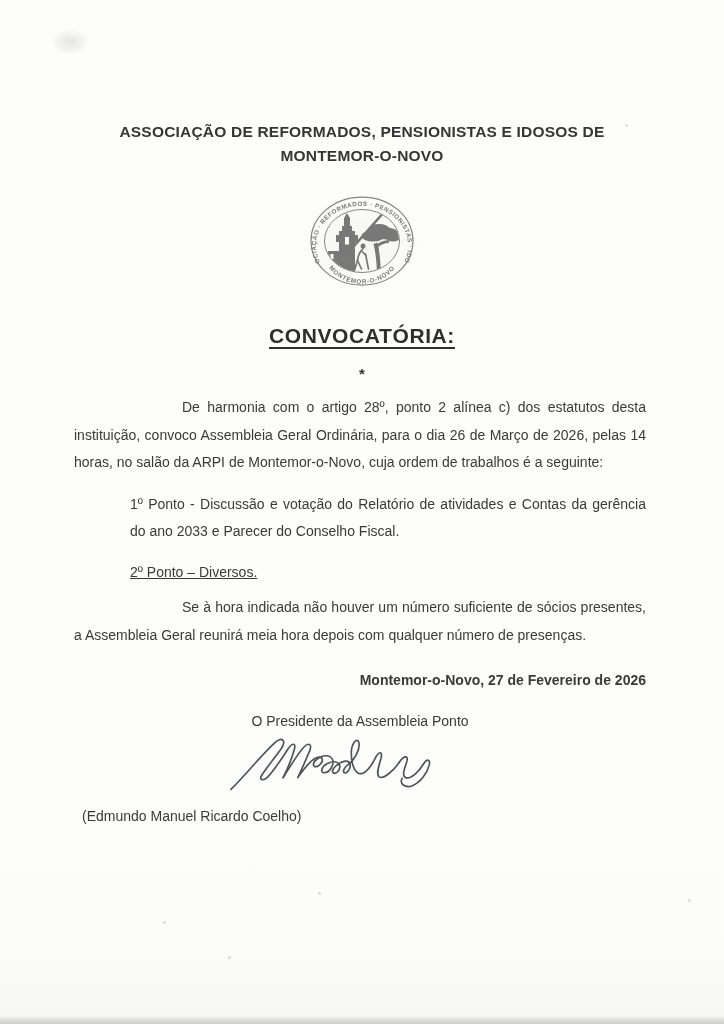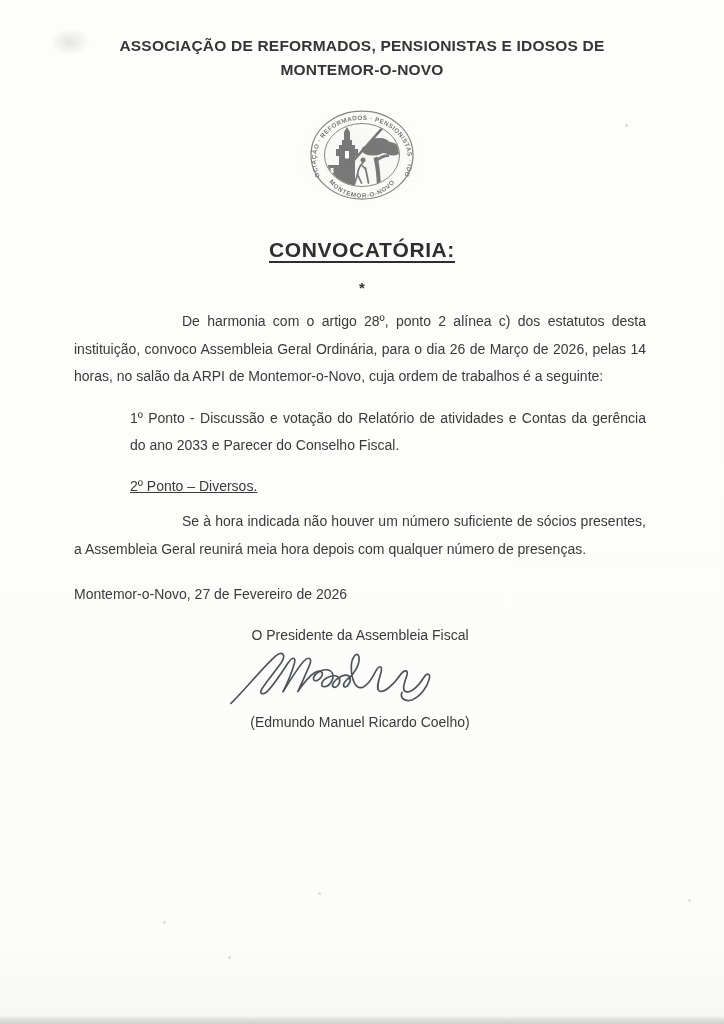--- a/index.html
+++ b/index.html
@@ -22,21 +22,21 @@
     border-radius: 50%;
   }
   .speck { position: absolute; width: 3px; height: 3px; border-radius: 50%; background: #9a9a9a; opacity: .35; }
   .bottom-edge {
     position: absolute; left: 0; bottom: 0; width: 100%; height: 7px;
     background: linear-gradient(180deg, rgba(190,190,188,0.15), rgba(170,170,168,0.45));
   }
 
   
   .org-header {
-    padding-top: 34px;
+    padding-top: 120px;
     text-align: center;
     font-weight: bold;
     font-size: 15.5px;
     line-height: 24px;
     letter-spacing: 0.2px;
     color: #353535;
   }
 
   
   .seal-wrap {
@@ -72,29 +72,29 @@
   
   .body-block {
     margin: 12px 78px 0 74px; 
     font-size: 14px;
     line-height: 27.5px;
     color: #3a3a3a;
   }
   .para { margin: 0 0 14px; text-align: justify; text-indent: 108px; }
   .point { margin: 0 0 13px 56px; text-align: justify; }
   .point.last { margin-bottom: 8px; text-decoration: underline; }
-  .dateline { margin: 18px 0 0; text-align: left; text-indent: 0; }
+  .dateline { margin: 18px 0 0; text-align: right; text-indent: 0; font-weight: bold; }
   .signer-role { margin: 13px 0 0; text-align: center; }
 
   .signature {
     width: 216px; height: 64px;
     margin: -4px auto 0;
     transform: translateX(-24px);
   }
-  .signer-name { margin: 0; text-align: center; }
+  .signer-name { margin: 8px; }
 </style>
 </head>
 <body>
 
 <div class="paper">
 
   <div class="smudge"></div>
   <div class="speck" style="left:625px; top:124px;"></div>
   <div class="speck" style="left:163px; top:921px;"></div>
   <div class="speck" style="left:318px; top:892px;"></div>
@@ -162,21 +162,21 @@
   </h1>
 
   <div class="asterisk">*</div>
 
   <div class="body-block">
     <p class="para">De harmonia com o artigo 28º, ponto 2 alínea c) dos estatutos desta instituição, convoco Assembleia Geral Ordinária, para o dia 26 de Março de 2026, pelas 14 horas, no salão da ARPI de Montemor-o-Novo, cuja ordem de trabalhos é a seguinte:</p>
     <p class="point">1º Ponto - Discussão e votação do Relatório de atividades e Contas da gerência do ano 2033 e Parecer do Conselho Fiscal.</p>
     <p class="point last">2º Ponto – Diversos.</p>
     <p class="para">Se à hora indicada não houver um número suficiente de sócios presentes, a Assembleia Geral reunirá meia hora depois com qualquer número de presenças.</p>
     <p class="dateline">Montemor-o-Novo, 27 de Fevereiro de 2026</p>
-    <p class="signer-role">O Presidente da Assembleia Fiscal</p>
+    <p class="signer-role">O Presidente da Assembleia Ponto</p>
 
     <div class="signature">
       <svg width="216" height="64" viewBox="0 0 310 92">
         <g stroke="#3c4147" stroke-width="2.4" fill="none" stroke-linecap="round" stroke-linejoin="round" opacity="0.9">
 
           <path d="M4,84 C26,62 52,30 68,16 C78,8 84,14 76,26 C66,40 54,54 48,64 C44,70 50,73 57,66 C68,54 78,38 86,26 C92,17 98,16 95,27 C91,41 84,57 79,67"></path>
 
           <path d="M79,67 C89,51 101,31 109,23 C116,16 121,19 117,29 C111,43 104,59 100,67 C107,57 116,45 124,40 C135,33 139,42 131,49 C125,54 119,50 125,43"></path>
 
           <path d="M125,43 C134,34 146,33 150,41 C153,48 146,60 138,60 C132,60 134,51 142,47 C150,43 158,43 160,49"></path>

